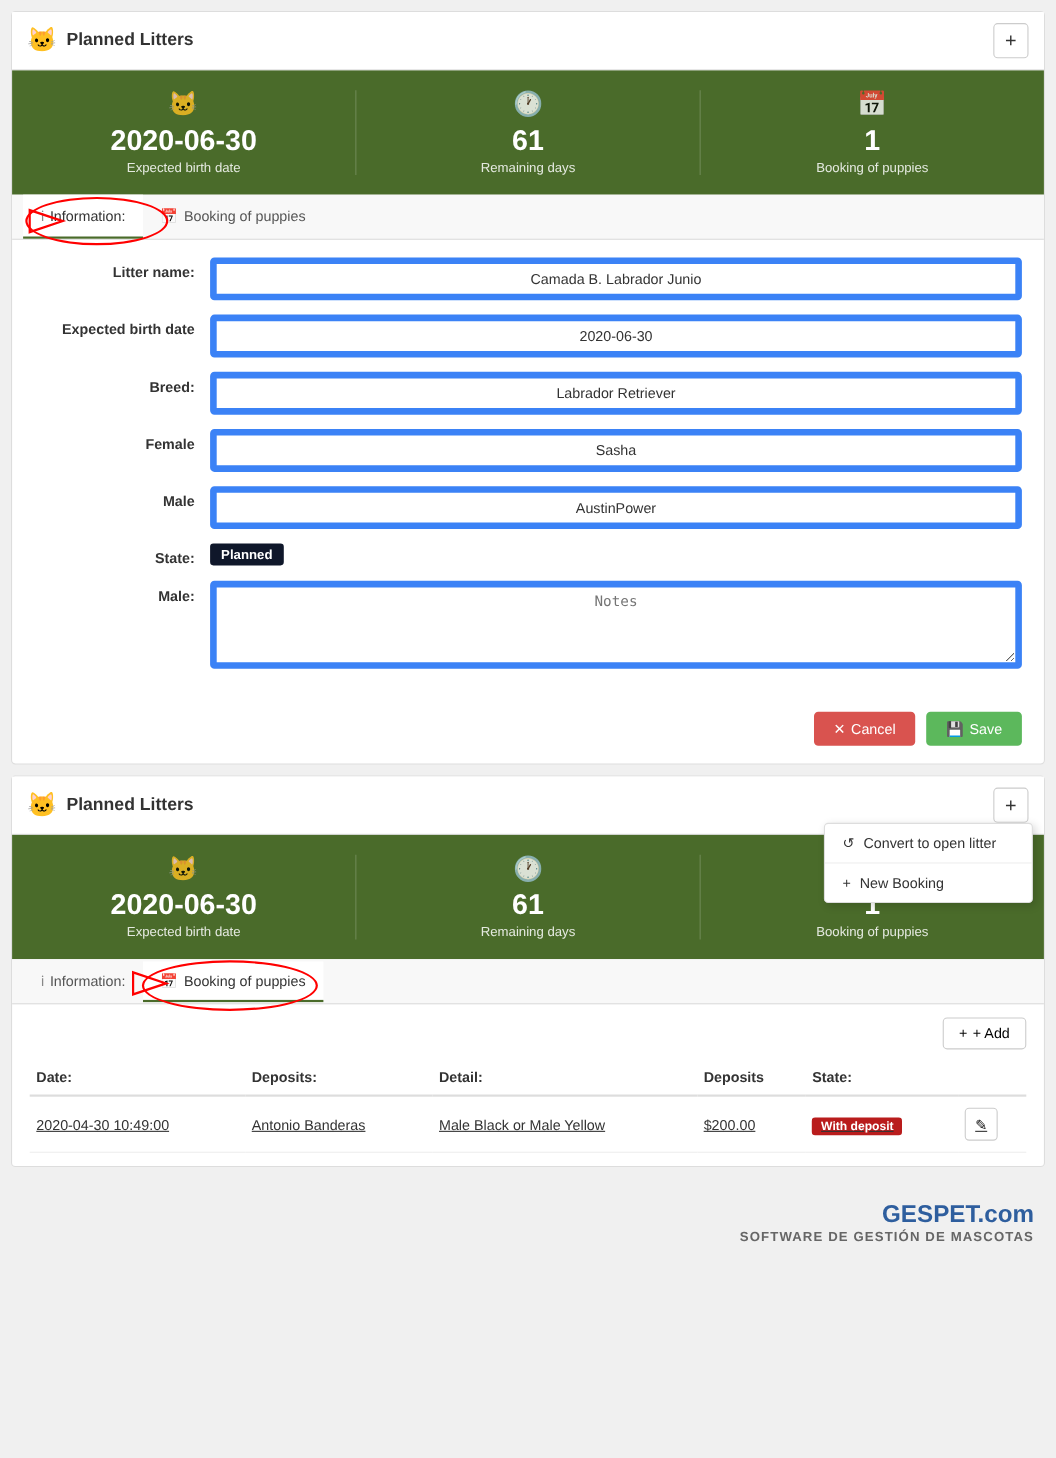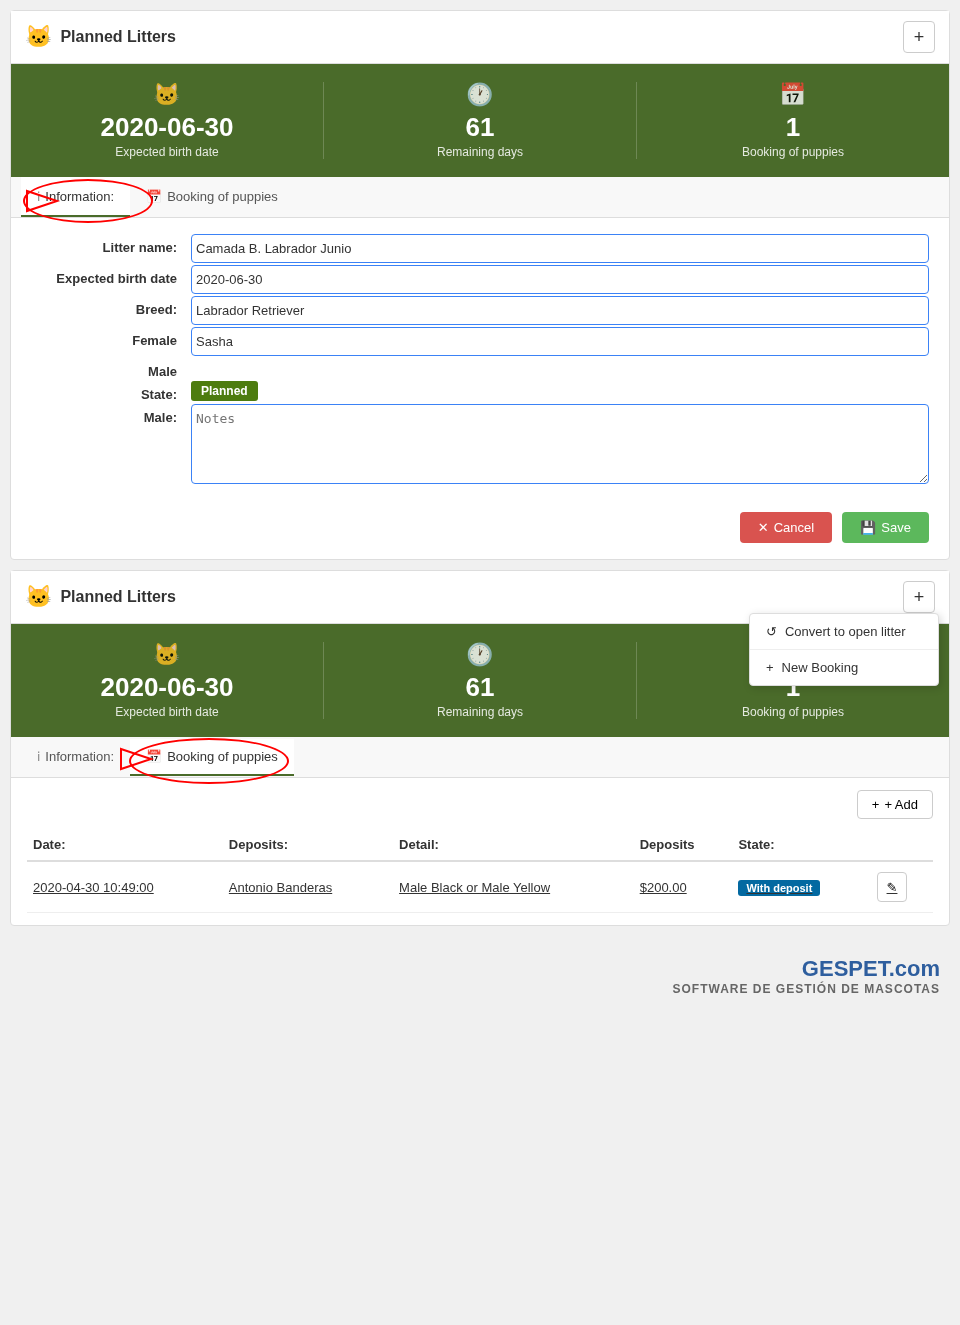--- a/index.html
+++ b/index.html
@@ -41,34 +41,34 @@
       padding: 10px 16px; cursor: pointer; font-size: 13px;
       border-bottom: 2px solid transparent; color: #555;
       display: flex; align-items: center; gap: 5px;
     }
     .tab.active { border-bottom: 2px solid #4a6b2a; color: #333; background: #fff; }
     .info-icon { color: #888; font-size: 13px; }
 
     
     .form-body { padding: 16px 20px; }
     .form-row {
-      display: flex; align-items: flex-start; margin-bottom: 2px;
+      display: flex; align-items: flex-start; margin-bottom: 13px;
     }
     .form-label {
       width: 160px; min-width: 160px; text-align: right;
       padding-right: 14px; padding-top: 6px; font-weight: bold; font-size: 13px;
     }
     .form-control {
-      flex: 1; padding: 6px 4px; border: 1px solid #3b82f6;
-      border-radius: 4px; font-size: 13px; color: #333;
+      flex: 1; padding: 6px 4px; border: 6px solid #3b82f6;
+      border-radius: 4px; font-size: 13px; color: #333; text-align: center;
     }
     textarea.form-control { min-height: 80px; resize: vertical; }
 
     .badge-planned {
-      background: #4d7c0f; color: #fff; padding: 3px 10px;
+      background: #0f172a; color: #fff; padding: 3px 10px;
       border-radius: 3px; font-size: 12px; font-weight: bold;
     }
 
     .form-actions {
       display: flex; justify-content: flex-end; gap: 10px;
       padding: 10px 20px 16px;
     }
     .btn-cancel {
       background: #d9534f; color: #fff; border: none;
       padding: 8px 18px; border-radius: 4px; cursor: pointer; font-size: 13px;
@@ -107,21 +107,21 @@
     .bookings-table { width: 100%; border-collapse: collapse; margin-top: 8px; }
     .bookings-table th {
       text-align: left; font-weight: bold; font-size: 13px;
       padding: 8px 6px; border-bottom: 2px solid #ddd;
     }
     .bookings-table td {
       padding: 10px 6px; border-bottom: 1px solid #eee; font-size: 13px; text-decoration: underline;
     }
 
     .badge-deposit {
-      background: #0369a1; color: #fff; padding: 2px 8px;
+      background: #b91c1c; color: #fff; padding: 2px 8px;
       border-radius: 3px; font-size: 11px; font-weight: bold;
     }
 
     .btn-edit {
       width: 30px; height: 30px; background: #fff; border: 1px solid #ccc;
       border-radius: 4px; cursor: pointer; font-size: 13px;
       display: flex; align-items: center; justify-content: center;
     }
 
     
@@ -203,20 +203,21 @@
     <div class="form-row">
       <div class="form-label">Breed:</div>
       <input class="form-control" type="text" value="Labrador Retriever" style="">
     </div>
     <div class="form-row">
       <div class="form-label">Female</div>
       <input class="form-control" type="text" value="Sasha" style="">
     </div>
     <div class="form-row">
       <div class="form-label">Male</div>
+      <input class="form-control" type="text" value="AustinPower" style="">
     </div>
     <div class="form-row">
       <div class="form-label">State:</div>
       <span class="badge-planned">Planned</span>
     </div>
     <div class="form-row">
       <div class="form-label">Male:</div>
       <textarea class="form-control" placeholder="Notes" style=""></textarea>
     </div>
   </div>

